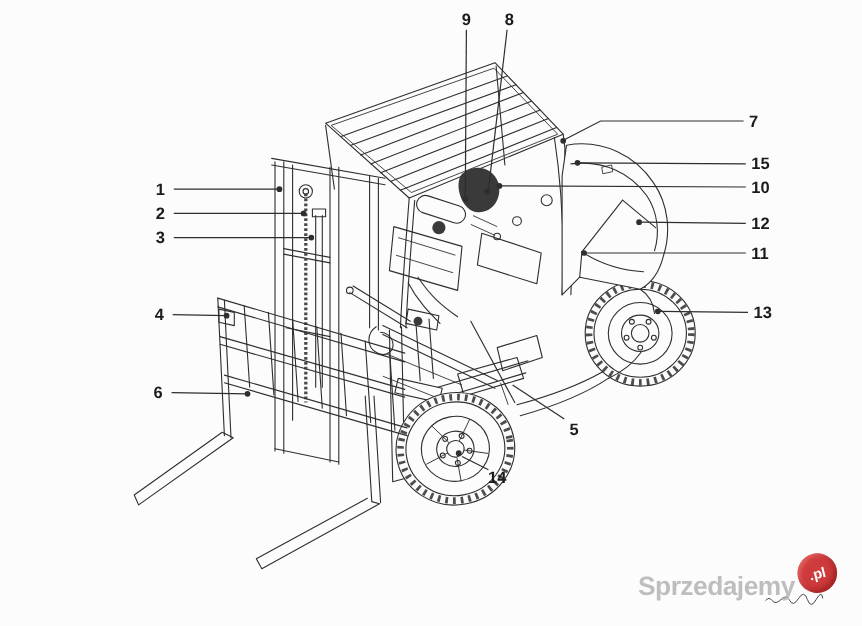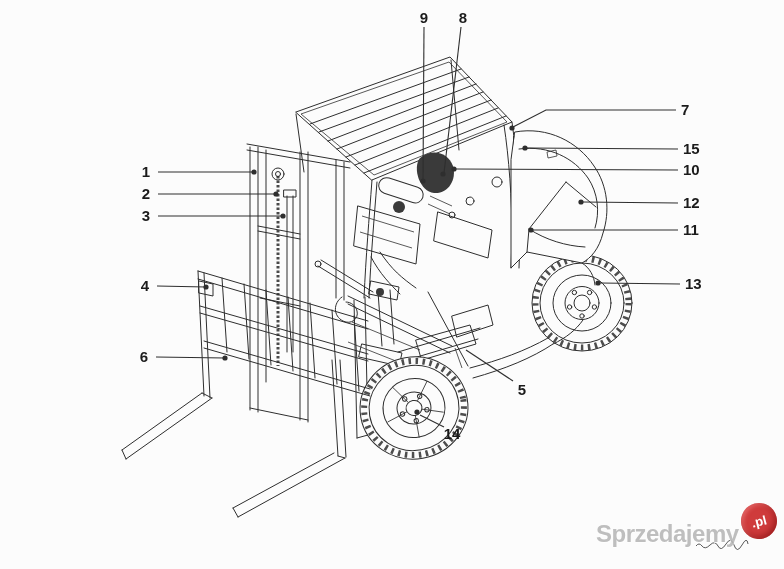--- a/index.html
+++ b/index.html
@@ -8,21 +8,21 @@
     background:var(--bg,#fcfcfc);overflow:hidden;
     font-family:"Liberation Sans","DejaVu Sans",sans-serif;
   }
   svg{position:absolute;left:0;top:0;}
   .ink{stroke:var(--line,#2e2e2e);fill:none;stroke-width:1;stroke-linecap:round;stroke-linejoin:round;}
   .ink-thin{stroke:var(--line,#2e2e2e);fill:none;stroke-width:.8;}
   .dark{fill:#3a3a3a;stroke:none;}
   .whitefill{fill:var(--bg,#fcfcfc);}
   .tread{stroke:var(--line,#2e2e2e);fill:none;stroke-width:6;stroke-dasharray:2.5 4.5;opacity:.85;}
   .callout-num{font:700 15px "Liberation Sans","DejaVu Sans",sans-serif;fill:#1b1b1b;}
-  .watermark{position:absolute;left:596px;top:522px;width:184px;height:44px;pointer-events:none;}
+  .watermark{position:absolute;left:580px;top:522px;width:184px;height:44px;pointer-events:none;}
   .wm-text{
     position:absolute;left:0;top:0;
     font-weight:700;font-size:24px;letter-spacing:-.5px;line-height:1;
     color:var(--wm,#b4b4b4);opacity:.85;text-shadow:0 1px 0 rgba(255,255,255,.9);
   }
   .wm-badge{
     position:absolute;left:145px;top:-19px;width:36px;height:36px;border-radius:50%;
     background:var(--badge,#cf3b3c);
     box-shadow:inset -2px -3px 6px rgba(120,10,10,.55), inset 2px 2px 4px rgba(255,150,150,.5);
     display:flex;align-items:center;justify-content:center;

